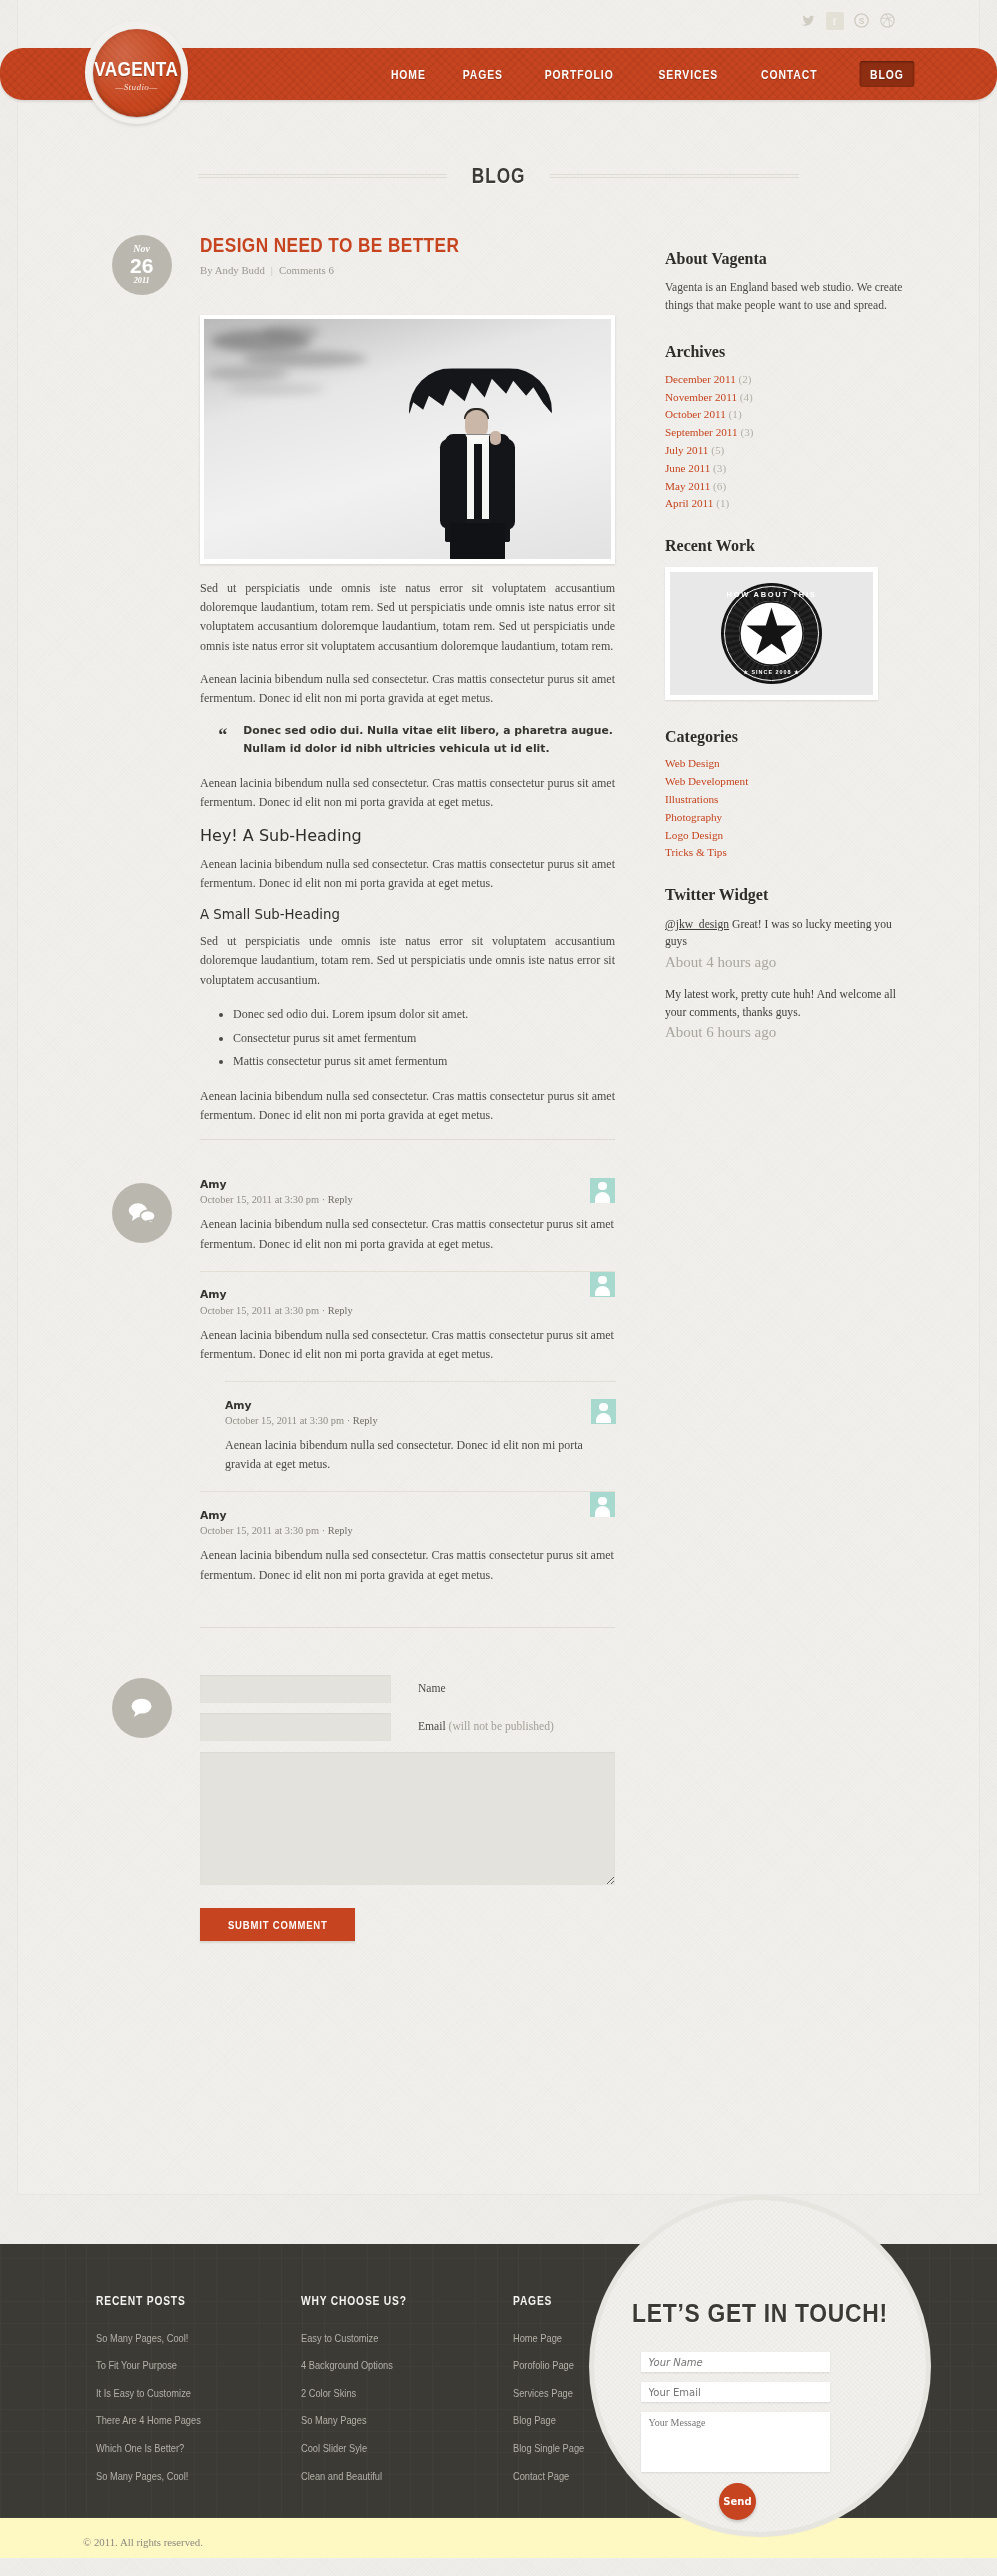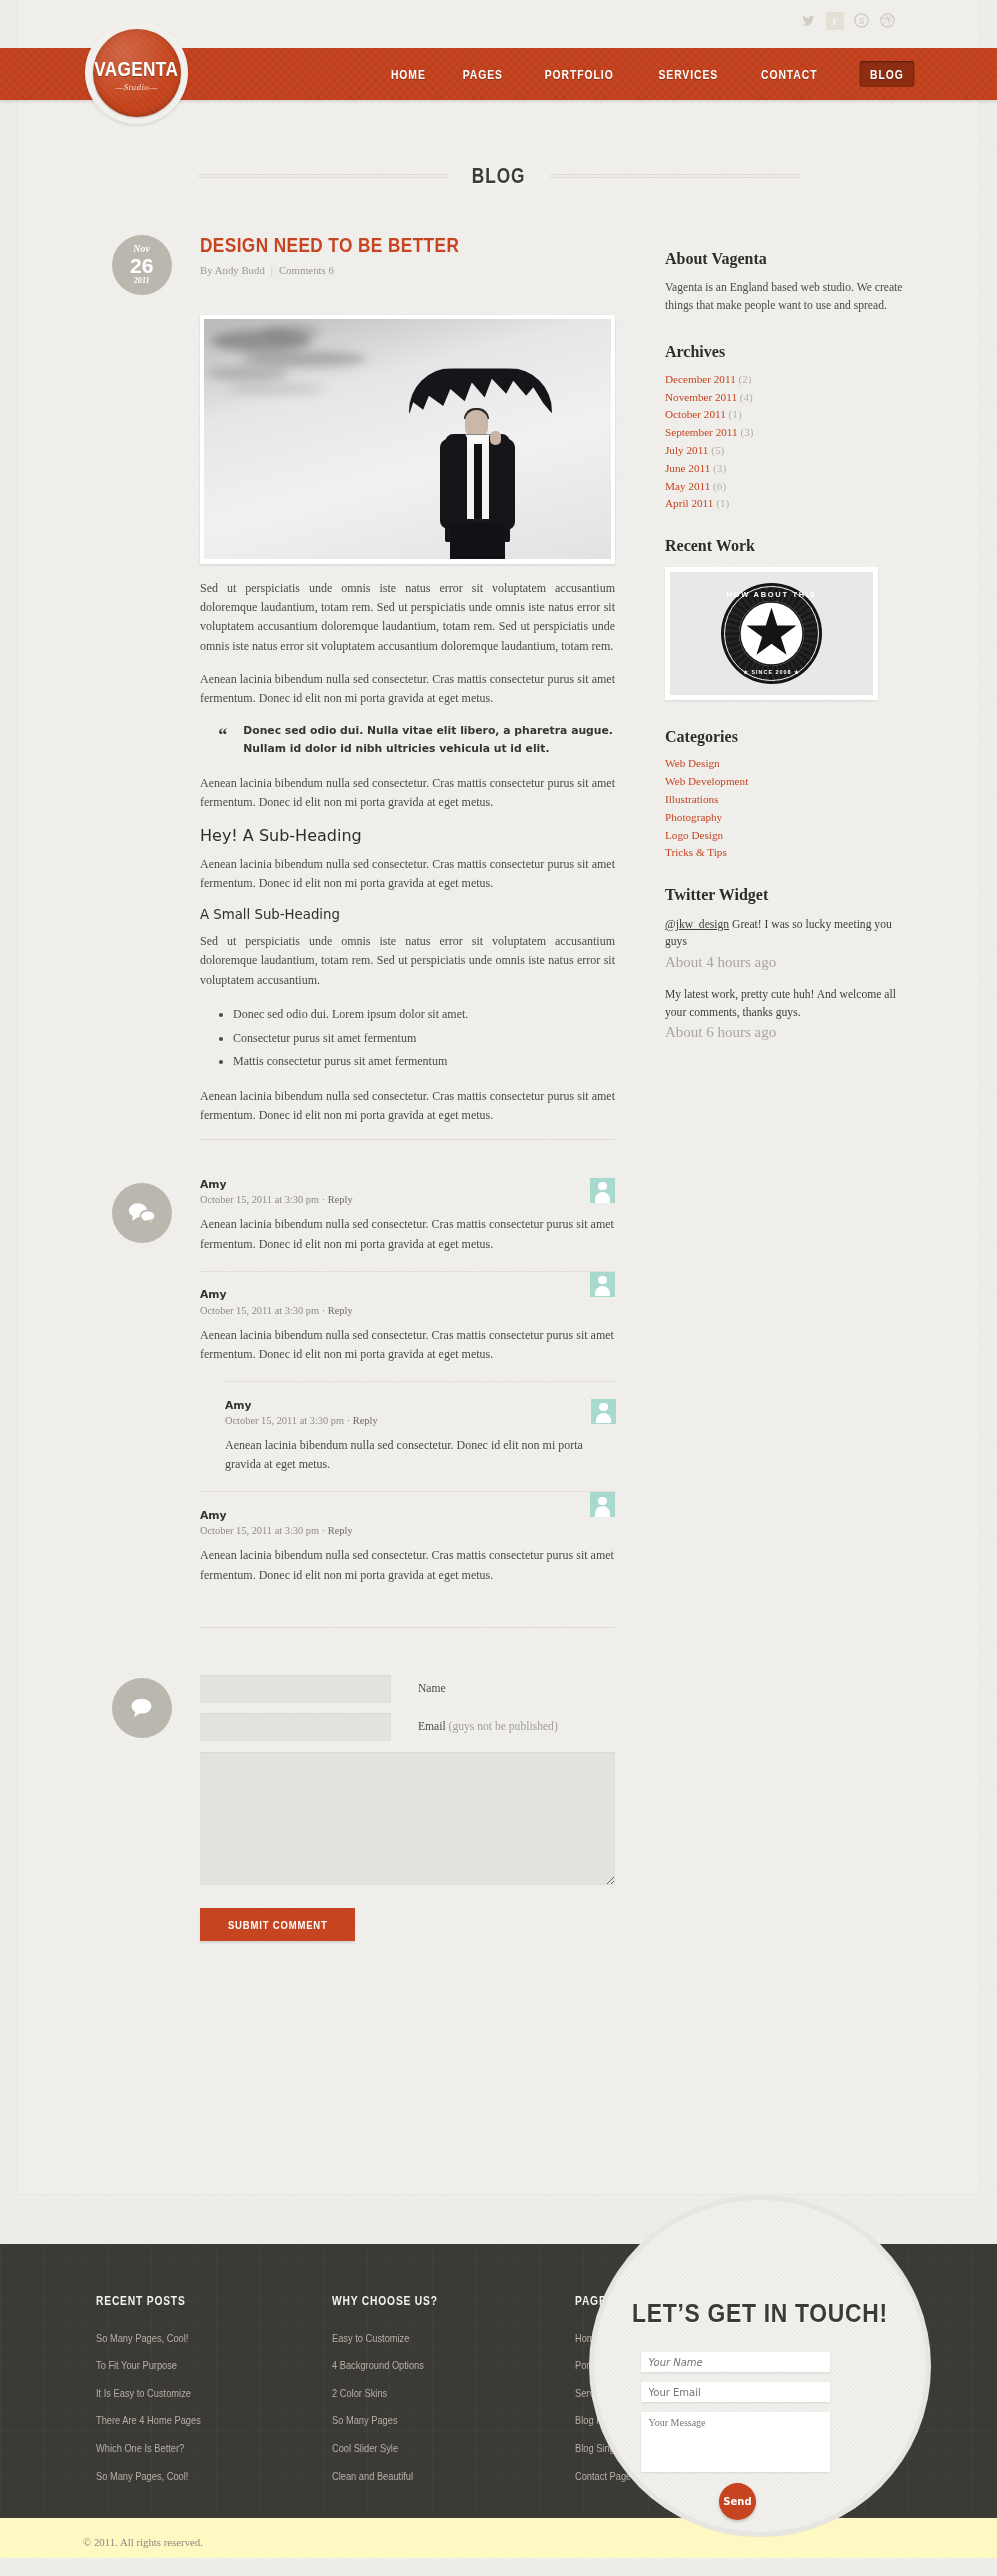--- a/index.html
+++ b/index.html
@@ -52,20 +52,21 @@
 
   
   .navbar{
     position:absolute; left:0; top:48px; width:997px; height:52px;
     background:#c6441f;
     background-image:
       repeating-linear-gradient(45deg, rgba(0,0,0,.045) 0 1.7px, transparent 1.7px 5.8px),
       repeating-linear-gradient(-45deg, rgba(0,0,0,.045) 0 1.7px, transparent 1.7px 5.8px);
     box-shadow: 0 1.7px 2.5px rgba(0,0,0,.10);
     z-index:20;
+    border-radius:23px;
   }
   .nav{
     position:absolute; right:75px; top:0; height:52px;
     display:flex; align-items:center; gap:26.6px;
   }
   .nav a{
     font-family:"Liberation Sans Narrow","Liberation Sans",sans-serif;
     font-size:13.3px; letter-spacing:1.2px; color:#fff; text-decoration:none;
     font-weight:bold; text-transform:uppercase;
     transform: scaleX(.78); transform-origin:center;
@@ -287,21 +288,21 @@
   .tweet .ago{ font-family:Liberation Serif, serif; font-size:15px; color:#a9a69e; margin-top:3.3px;}
 
   
   .footer{
     position:absolute; left:0; top:2244px; width:997px; height:274px;
     background:#3b3a35;
     background-image:
       repeating-linear-gradient(0deg, rgba(255,255,255,.022) 0 0.8px, transparent 0.8px 21.6px),
       repeating-linear-gradient(90deg, rgba(255,255,255,.022) 0 0.8px, transparent 0.8px 21.6px);
   }
-  .fcols{ position:absolute; left:96px; top:50px; display:flex; gap:114px; }
+  .fcols{ position:absolute; left:96px; top:50px; display:flex; gap:83px; }
   .fcol h3{
     font-family:"Liberation Sans Narrow","Liberation Sans",sans-serif;
     font-size:12.5px; font-weight:bold; color:#f3f2ee; letter-spacing:1px;
     transform:scaleX(.82); transform-origin:left center; margin-bottom:21.6px;
     text-transform:uppercase;
   }
   .fcol ul{ list-style:none; }
   .fcol li{ margin-bottom:11.6px; }
   .fcol a{
     font-family:"Liberation Sans Narrow","Liberation Sans",sans-serif;
@@ -545,21 +546,21 @@
           </svg>
         </div>
         <div class="frow">
           <input class="finput" type="text" value="" style="">
           <span class="flabel">Name</span>
         </div>
         <div class="frow">
           <input class="finput" type="text" value="" style="">
           <span class="flabel">
             <span>Email</span>
-            <span class="muted">(guys not be published)</span>
+            <span class="muted">(will not be published)</span>
           </span>
         </div>
         <textarea class="ftextarea" value="" style=""></textarea>
         <button class="submit">
           <span>Submit Comment</span>
         </button>
       </div>
 
     </div>
 

